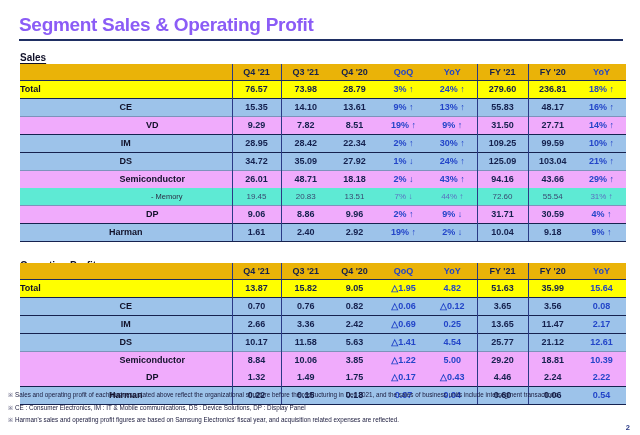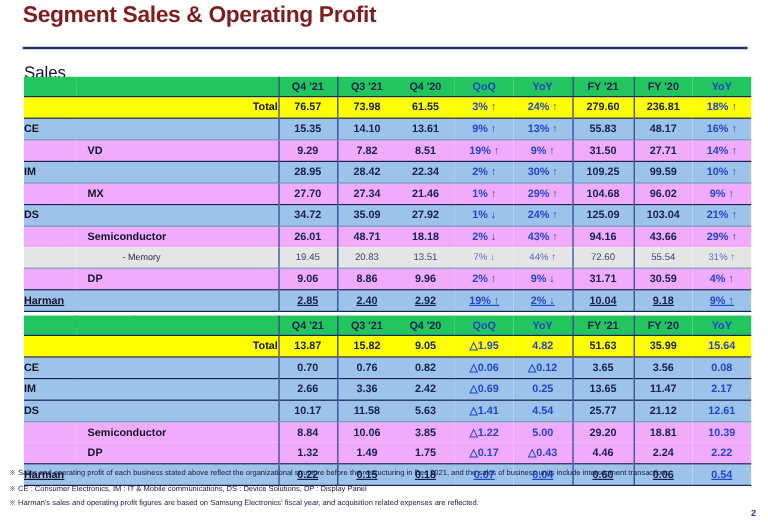--- a/index.html
+++ b/index.html
@@ -13,41 +13,41 @@
     position: relative;
     font-family: "Liberation Sans", sans-serif;
     overflow: hidden;
     color: #1a1a3c;
   }
 
   
   .slide-title {
     position: absolute;
     left: 19px;
-    top: 2px;
+    top: 14px;
     font-size: 19px;
     font-weight: bold;
-    color: #7f1d1d;
+    color: #8b5cf6;
     letter-spacing: -0.3px;
     white-space: nowrap;
   }
   .title-rule {
     position: absolute;
     left: 19px;
     top: 39px;
     width: 604px;
     height: 0;
     border-top: 2px solid #1f2f63;
   }
 
   
   .section-heading {
     position: absolute;
-    font-size: 14px;
-    font-weight: normal;
+    font-size: 10px;
+    font-weight: bold;
     color: #111129;
     text-decoration: underline;
     text-underline-offset: 2px;
   }
   #sales-heading  { left: 20px; top: 52px; }
   #op-heading     { left: 20px; top: 260px; }
 
   .unit-note {
     position: absolute;
     font-size: 6.5px;
@@ -84,21 +84,21 @@
   col.c-num  { width: 49px; }
   col.c-numw { width: 51px; }
 
   
   tr.hdr td {
     height: 16px;
     line-height: 16px;
     text-align: center;
     font-weight: bold;
     font-size: 9px;
-    background: #22c55e;
+    background: #eab308;
     border-bottom: 1.5px solid #1b2a5e;
   }
   tr.hdr td.h-dark  { color: #14204d; }
   tr.hdr td.h-blue  { color: #2345c8; margin-top: 25px; }
   tr.hdr td.blank   { border-bottom: 1.5px solid #1b2a5e; }
 
   
   td.num {
     text-align: center;
     font-weight: bold;
@@ -106,46 +106,47 @@
     font-size: 9px;
   }
   td.num.pct { color: #2345c8; }
 
   
   td.lab {
     font-weight: bold;
     font-size: 9px;
     color: #111129;
     padding-left: 7px;
+    text-align: center;
   }
   td.lab.center {
-    text-align: right;
+    text-align: left;
     padding-left: 0;
   }
   td.lab.indent2 { padding-left: 9px; }
   td.lab.indent3 { padding-left: 38px; }
 
   
   tr.r-total td      { background: #ffff00; }
   tr.r-lvl1  td      { background: #9dc3ea; }
   tr.r-lvl2  td      { background: #f0abfc; }
-  tr.r-lvl3  td      { background: #e5e5e5; }
+  tr.r-lvl3  td      { background: #5eead4; }
   tr.r-lvl3 td.num   { font-weight: normal; color: #3a4a72; font-size: 8px; margin-left: 32px; }
   tr.r-lvl3 td.num.pct { color: #5a6fc0; font-weight: normal; }
   tr.r-lvl3 td.lab   { font-weight: normal; font-size: 7.5px; color: #2b2b44; }
 
   
   td.grp-ce  { background: #9dc3ea; }
   td.grp-im  { background: #9dc3ea; }
   td.grp-ds  { background: #9dc3ea; }
 
   
   tr.bt-thick td { border-top: 1.6px solid #16224f; }
   tr.bt-thin  td { border-top: 0.8px solid #7d93bb; }
-  tr.bb-thick td { border-bottom: 1.6px solid #16224f; text-decoration: underline; }
+  tr.bb-thick td { border-bottom: 1.6px solid #16224f; }
 
   
   .vb-l { border-left: 1.6px solid #2a3a86 !important; }
   .vb-r { border-right: 1.6px solid #2a3a86 !important; }
 
   
   .footnotes {
     position: absolute;
     left: 8px;
     top: 389px;
@@ -206,21 +207,21 @@
       <td class="h-blue">YoY</td>
       <td class="h-dark vb-l vb-r">FY '21</td>
       <td class="h-dark">FY '20</td>
       <td class="h-blue">YoY</td>
     </tr>
 
     <tr class="r-total bt-thick">
       <td class="lab center" colspan="3">Total</td>
       <td class="num vb-l vb-r">76.57</td>
       <td class="num">73.98</td>
-      <td class="num">61.55</td>
+      <td class="num">28.79</td>
       <td class="num pct">3% ↑</td>
       <td class="num pct">24% ↑</td>
       <td class="num vb-l vb-r">279.60</td>
       <td class="num">236.81</td>
       <td class="num pct">18% ↑</td>
     </tr>
 
     <tr class="r-lvl1 bt-thick">
       <td class="lab" colspan="3">CE</td>
       <td class="num vb-l vb-r">15.35</td>
@@ -251,32 +252,20 @@
       <td class="num vb-l vb-r">28.95</td>
       <td class="num">28.42</td>
       <td class="num">22.34</td>
       <td class="num pct">2% ↑</td>
       <td class="num pct">30% ↑</td>
       <td class="num vb-l vb-r">109.25</td>
       <td class="num">99.59</td>
       <td class="num pct">10% ↑</td>
     </tr>
 
-    <tr class="r-lvl2 bt-thin">
-      <td class="grp-im"></td>
-      <td class="lab indent2" colspan="2">MX</td>
-      <td class="num vb-l vb-r">27.70</td>
-      <td class="num">27.34</td>
-      <td class="num">21.46</td>
-      <td class="num pct">1% ↑</td>
-      <td class="num pct">29% ↑</td>
-      <td class="num vb-l vb-r">104.68</td>
-      <td class="num">96.02</td>
-      <td class="num pct">9% ↑</td>
-    </tr>
 
     <tr class="r-lvl1 bt-thick">
       <td class="lab" colspan="3">DS</td>
       <td class="num vb-l vb-r">34.72</td>
       <td class="num">35.09</td>
       <td class="num">27.92</td>
       <td class="num pct">1% ↓</td>
       <td class="num pct">24% ↑</td>
       <td class="num vb-l vb-r">125.09</td>
       <td class="num">103.04</td>
@@ -317,21 +306,21 @@
       <td class="num">9.96</td>
       <td class="num pct">2% ↑</td>
       <td class="num pct">9% ↓</td>
       <td class="num vb-l vb-r">31.71</td>
       <td class="num">30.59</td>
       <td class="num pct">4% ↑</td>
     </tr>
 
     <tr class="r-lvl1 bt-thick bb-thick">
       <td class="lab" colspan="3">Harman</td>
-      <td class="num vb-l vb-r">2.85</td>
+      <td class="num vb-l vb-r">1.61</td>
       <td class="num">2.40</td>
       <td class="num">2.92</td>
       <td class="num pct">19% ↑</td>
       <td class="num pct">2% ↓</td>
       <td class="num vb-l vb-r">10.04</td>
       <td class="num">9.18</td>
       <td class="num pct">9% ↑</td>
     </tr>
   </tbody>
 </table>

